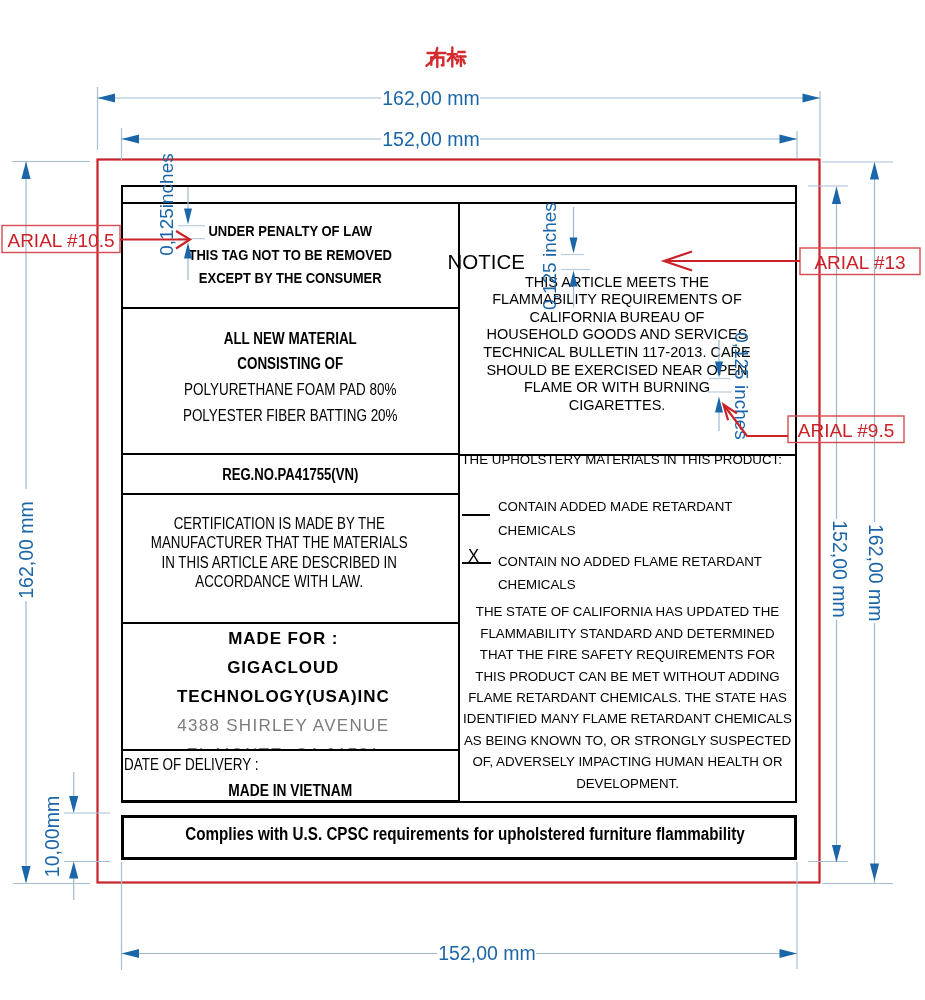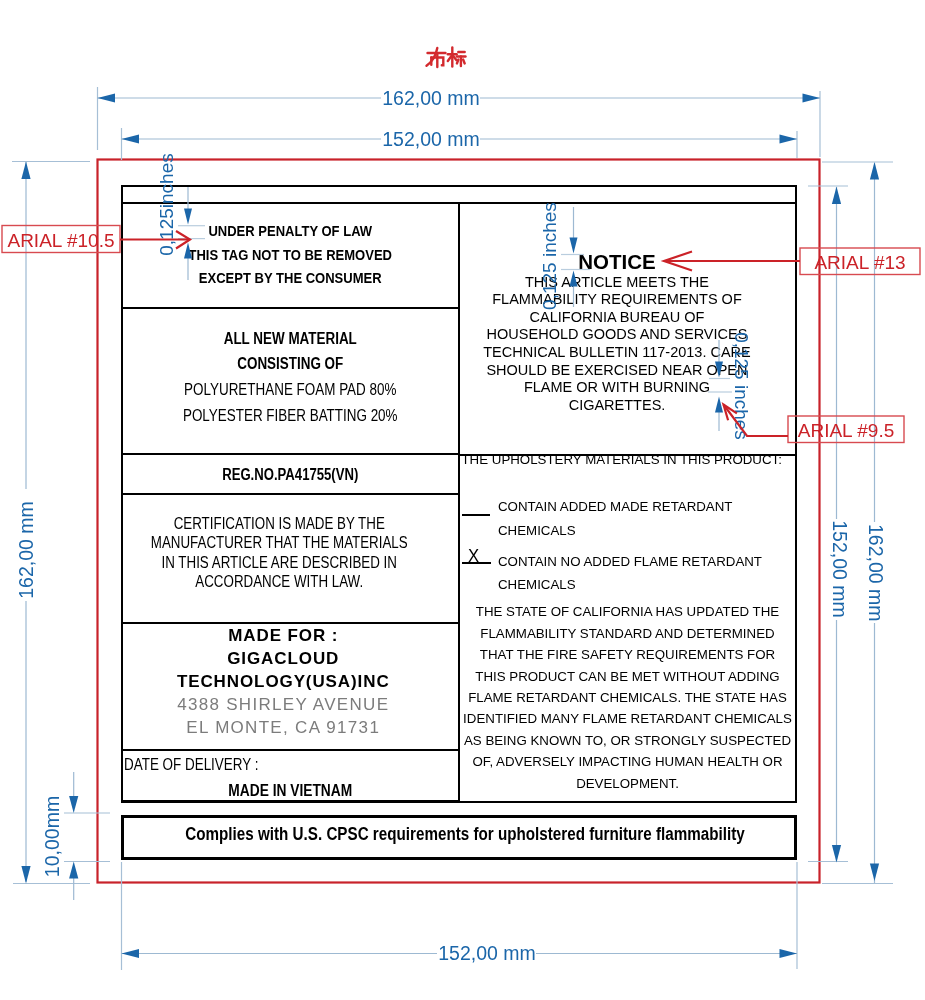--- a/index.html
+++ b/index.html
@@ -29,31 +29,31 @@
 <div class="cell" style="left:121px;top:453.2px;width:338.5px;height:42.5px;"></div>
 
 <div class="abs blk" style="left:121px;top:466px;width:338.5px;text-align:center;font-weight:bold;font-size:16px;transform:scaleX(.82);transform-origin:center top;white-space:nowrap;">REG.NO.PA41755(VN)</div>
 
 <div class="cell" style="left:121px;top:493.2px;width:338.5px;height:131.3px;"></div>
 
 <div class="abs blk" style="left:109.7px;top:514px;width:338.5px;text-align:center;font-size:15.8px;line-height:19.3px;transform:scaleX(.845);transform-origin:center top;white-space:nowrap;">CERTIFICATION IS MADE BY THE<br>MANUFACTURER THAT THE MATERIALS<br>IN THIS ARTICLE ARE DESCRIBED IN<br>ACCORDANCE WITH LAW.</div>
 
 <div class="cell" style="left:121px;top:622px;width:338.5px;height:129.8px;"></div>
 
-<div class="abs blk" style="left:114px;top:624px;width:338.5px;text-align:center;font-size:17px;line-height:23px;font-weight:bold;letter-spacing:.9px;white-space:nowrap;">MADE FOR :<br>GIGACLOUD<br>TECHNOLOGY(USA)INC<span style="font-weight:normal;color:#7c7c7c;letter-spacing:1.3px;"><br>4388 SHIRLEY AVENUE<br>EL MONTE, CA 91731</span></div>
+<div class="abs blk" style="left:114px;top:624px;width:338.5px;text-align:center;font-size:17px;line-height:29px;font-weight:bold;letter-spacing:.9px;white-space:nowrap;">MADE FOR :<br>GIGACLOUD<br>TECHNOLOGY(USA)INC<span style="font-weight:normal;color:#7c7c7c;letter-spacing:1.3px;"><br>4388 SHIRLEY AVENUE<br>EL MONTE, CA 91731</span></div>
 
 <div class="cell" style="left:121px;top:749.3px;width:338.5px;height:53.2px;"></div>
 
 <div class="abs blk" style="left:123.5px;top:755.5px;font-size:16px;transform:scaleX(.84);transform-origin:left top;white-space:nowrap;">DATE OF DELIVERY :</div>
 
 <div class="abs blk" style="left:121px;top:782px;width:338.5px;text-align:center;font-weight:bold;font-size:16px;transform:scaleX(.86);transform-origin:center top;white-space:nowrap;">MADE IN VIETNAM</div>
 
 <div class="cell" style="left:458px;top:202px;width:339px;height:255.5px;"></div>
 
-<div class="abs blk" style="left:447.5px;top:249.5px;width:339px;text-align:center;font-weight:bold;font-size:20.5px;white-space:nowrap;">NOTICE</div>
+<div class="abs blk" style="left:447.5px;top:249.5px;width:339px;text-align:left;font-weight:normal;font-size:20.5px;white-space:nowrap;">NOTICE</div>
 
 <div class="abs blk" style="left:447.5px;top:273.6px;width:339px;text-align:center;font-size:14.5px;line-height:17.6px;white-space:nowrap;">THIS ARTICLE MEETS THE<br>FLAMMABILITY REQUIREMENTS OF<br>CALIFORNIA BUREAU OF<br>HOUSEHOLD GOODS AND SERVICES<br>TECHNICAL BULLETIN 117-2013. CARE<br>SHOULD BE EXERCISED NEAR OPEN<br>FLAME OR WITH BURNING<br>CIGARETTES.</div>
 
 <div class="cell" style="left:458px;top:454px;width:339px;height:348.5px;"></div>
 
 <div class="abs blk" style="left:461.5px;top:452px;font-size:13.3px;white-space:nowrap;">THE UPHOLSTERY MATERIALS IN THIS PRODUCT:</div>
 
 <div class="abs" style="left:461.5px;top:513.5px;width:28px;height:2px;background:#000;"></div>
 
 <div class="abs blk" style="left:498px;top:499px;font-size:13.3px;white-space:nowrap;">CONTAIN ADDED MADE RETARDANT</div>

